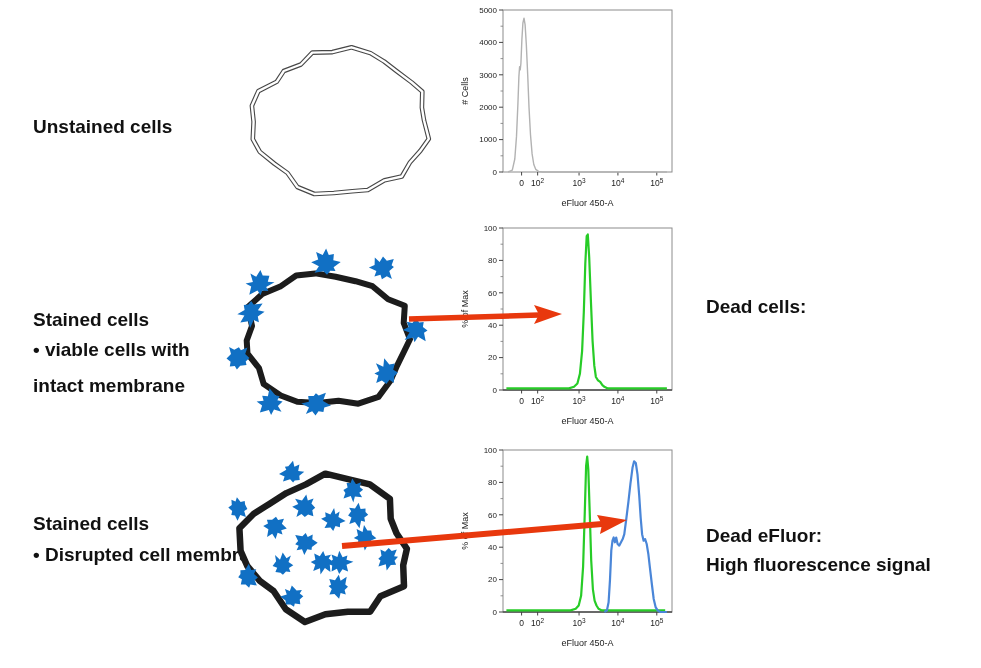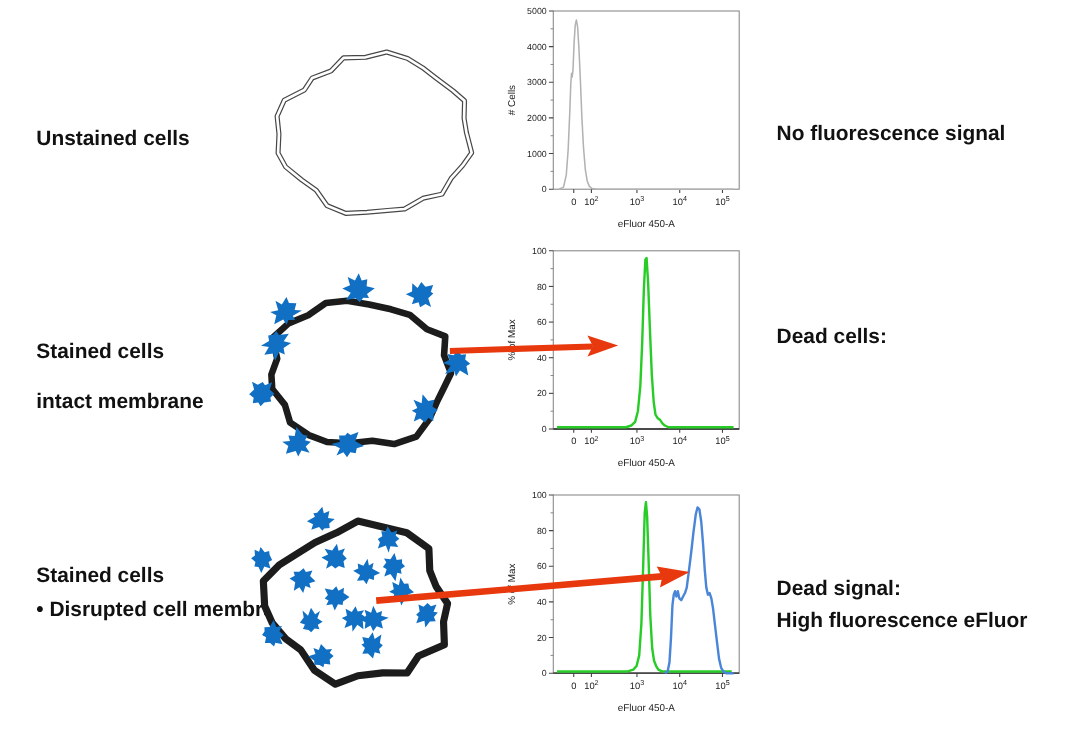--- a/index.html
+++ b/index.html
@@ -57,24 +57,24 @@
           <text x="159.92000000000002" y="186" text-anchor="middle" font-size="8.5" fill="#222"><tspan>10</tspan><tspan dy="-3.5" font-size="6.5">4</tspan></text>
           <line x1="198.79" y1="172" x2="198.79" y2="175.5" stroke="#444" stroke-width="1"></line>
           <text x="198.79" y="186" text-anchor="middle" font-size="8.5" fill="#222"><tspan>10</tspan><tspan dy="-3.5" font-size="6.5">5</tspan></text>
         </g>
         <text x="129.5" y="206" text-anchor="middle" font-size="9" fill="#222">eFluor 450-A</text>
         <text x="10" y="91" text-anchor="middle" font-size="9" fill="#222" transform="rotate(-90 10 91)"># Cells</text>
         <path d="M50.1,172.0L54.3,170.1L56.8,159.0L58.5,136.4L59.9,104.0L60.9,76.4L61.6,66.7L62.2,69.9L62.9,63.5L63.9,39.2L64.9,23.0L66.0,18.1L67.1,24.6L68.3,44.0L69.7,74.8L71.0,107.2L72.5,134.7L74.1,153.9L75.8,164.5L77.8,169.4L80.5,171.4L84.7,172.0L208.9,172.0" fill="none" stroke="#b2b2b2" stroke-width="1.4" stroke-linejoin="round"></path>
       </svg>
     </div>
 
-  <div class="abs result-text" style="left:706px;top:112px">No fluorescence signal</div>
 
   <div class="abs title-text" style="left:33px;top:310px">Stained cells</div>
-  <div class="abs bullet-text" style="left:33px;top:356px">intact membrane</div>
+  <div class="abs bullet-text" style="left:33px;top:340px">• viable cells with</div>
+  <div class="abs bullet-text" style="left:33px;top:376px">intact membrane</div>
 
   <svg id="cell2" class="abs" style="left:218px;top:243px" width="225" height="190" viewBox="0 0 225 190">
       <path d="M192.0,96.3L185.8,109.0L179.1,122.6L172.6,137.5L160.5,153.9L140.3,160.7L120.5,157.7L99.8,160.0L79.3,158.8L62.7,152.5L45.7,141.1L41.0,125.1L29.5,110.6L28.7,97.6L34.0,83.0L29.9,64.0L44.3,51.0L62.2,43.6L78.2,32.5L97.4,30.4L117.6,33.8L137.5,38.2L154.5,43.2L170.1,56.3L186.8,62.8L185.7,80.0Z" fill="#fff" stroke="#1c1c1c" stroke-width="6" stroke-linejoin="round"></path>
       <path d="M122.7,19.1L115.6,24.3L117.5,27.9L112.3,27.7L109.0,31.7L105.4,28.2L96.5,29.7L100.9,23.2L93.2,19.3L100.2,16.4L98.1,8.9L104.7,11.9L108.1,5.5L110.8,12.0L115.9,10.9L115.3,17.2Z" fill="#1170c4"></path>
       <path d="M175.9,23.9L171.3,28.1L173.9,36.1L168.8,33.3L163.9,36.3L162.5,31.7L156.4,33.6L158.4,28.0L150.9,24.6L156.6,21.9L156.8,14.6L161.6,18.9L165.0,13.4L168.8,17.7L175.8,16.0L173.6,22.3Z" fill="#1170c4"></path>
       <path d="M56.5,39.3L48.2,44.0L50.3,47.9L44.2,47.8L42.5,52.3L39.5,47.5L31.3,51.7L33.2,43.5L27.6,40.6L34.9,39.0L32.4,30.5L38.2,33.8L42.4,26.9L44.7,32.5L51.4,32.7L49.8,38.8Z" fill="#1170c4"></path>
       <path d="M46.6,68.8L39.8,73.4L40.9,79.3L35.7,77.0L32.1,85.0L30.3,78.3L22.3,79.6L26.4,72.5L19.3,71.3L26.6,67.0L25.8,62.0L30.3,61.4L33.2,58.0L35.6,61.6L44.6,60.5L39.9,67.3Z" fill="#1170c4"></path>
       <path d="M31.4,115.0L27.7,118.5L28.5,122.0L22.2,122.8L18.9,126.4L16.8,123.0L11.8,123.6L12.6,118.7L8.5,115.4L13.0,111.1L11.1,104.0L16.3,106.8L20.9,104.2L22.9,107.3L29.4,104.6L27.2,111.0Z" fill="#1170c4"></path>
       <path d="M64.6,158.6L59.9,163.0L63.5,168.7L56.0,166.6L53.1,172.0L50.9,167.1L41.9,169.5L44.1,162.5L38.6,158.6L45.6,157.8L44.2,152.8L49.9,153.3L51.5,145.2L57.3,152.2L61.7,153.2L59.3,157.2Z" fill="#1170c4"></path>
       <path d="M113.0,162.5L106.3,164.5L105.4,169.0L100.5,168.2L97.5,172.6L94.2,168.2L87.9,171.0L91.0,164.4L83.3,160.6L90.9,158.8L90.2,153.0L95.7,153.0L97.9,150.3L100.7,152.4L107.9,149.8L105.0,158.1Z" fill="#1170c4"></path>
@@ -193,16 +193,16 @@
         <path d="M48.4,170.4L112.6,170.4L117.7,168.8L120.7,165.5L123.1,155.8L125.1,126.6L126.8,71.6L128.1,26.2L129.2,16.5L130.3,29.4L131.7,71.6L133.2,120.2L134.9,149.3L136.6,160.7L138.5,165.5L140.5,168.8L143.9,170.4L207.2,170.4" fill="none" stroke="#27cc27" stroke-width="2.2" stroke-linejoin="round"></path>
         <path d="M146.4,172.0L148.9,170.4L150.6,162.3L152.0,139.6L153.3,110.4L154.5,100.7L155.7,97.5L156.9,102.3L158.2,97.5L159.6,104.0L161.3,105.6L163.0,102.3L164.7,99.1L166.3,94.2L168.4,78.0L170.4,61.8L172.4,44.0L174.5,27.8L176.1,21.3L177.8,23.0L179.5,34.3L181.2,55.4L182.7,78.0L184.1,94.2L185.6,100.7L187.1,99.1L188.7,104.0L190.3,113.7L192.0,128.3L193.9,144.5L195.7,159.0L197.6,167.1L199.6,170.4L202.2,172.0L208.9,172.0" fill="none" stroke="#4a86d8" stroke-width="2.2" stroke-linejoin="round"></path>
       </svg>
     </div>
 
   <svg class="abs" style="left:334px;top:509px;z-index:5" width="300" height="44" viewBox="0 0 300 44">
     <line x1="8" y1="37" x2="268" y2="15" stroke="#e8380d" stroke-width="6"></line>
     <polygon points="293,11 263,6 268,15.5 266,25" fill="#e8380d"></polygon>
   </svg>
 
-  <div class="abs result-text" style="left:706px;top:526px">Dead signal:</div>
-  <div class="abs result-text" style="left:706px;top:555px">High fluorescence eFluor</div>
+  <div class="abs result-text" style="left:706px;top:526px">Dead eFluor:</div>
+  <div class="abs result-text" style="left:706px;top:555px">High fluorescence signal</div>
 
 </div>
 
 </body></html>

